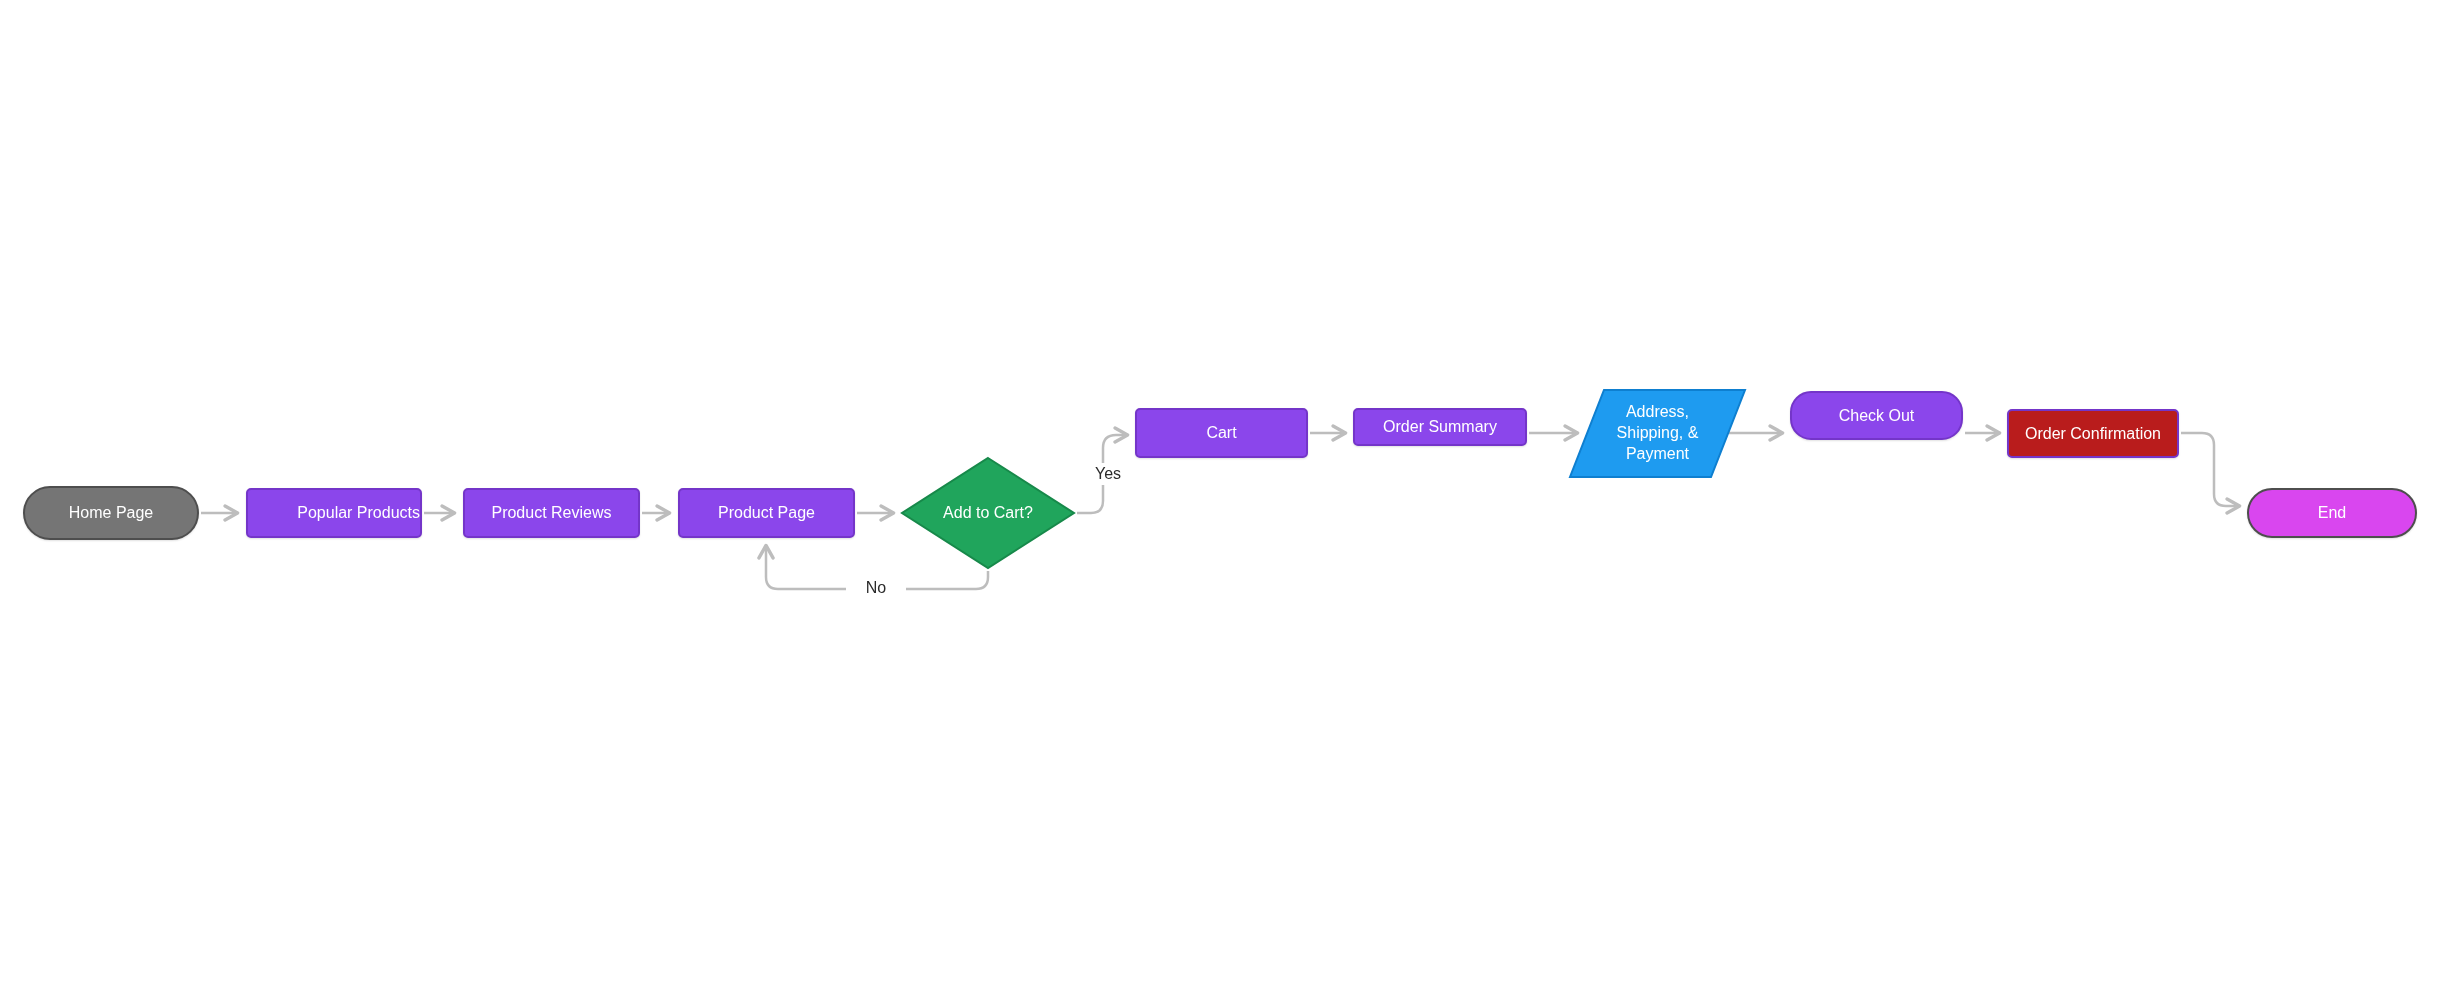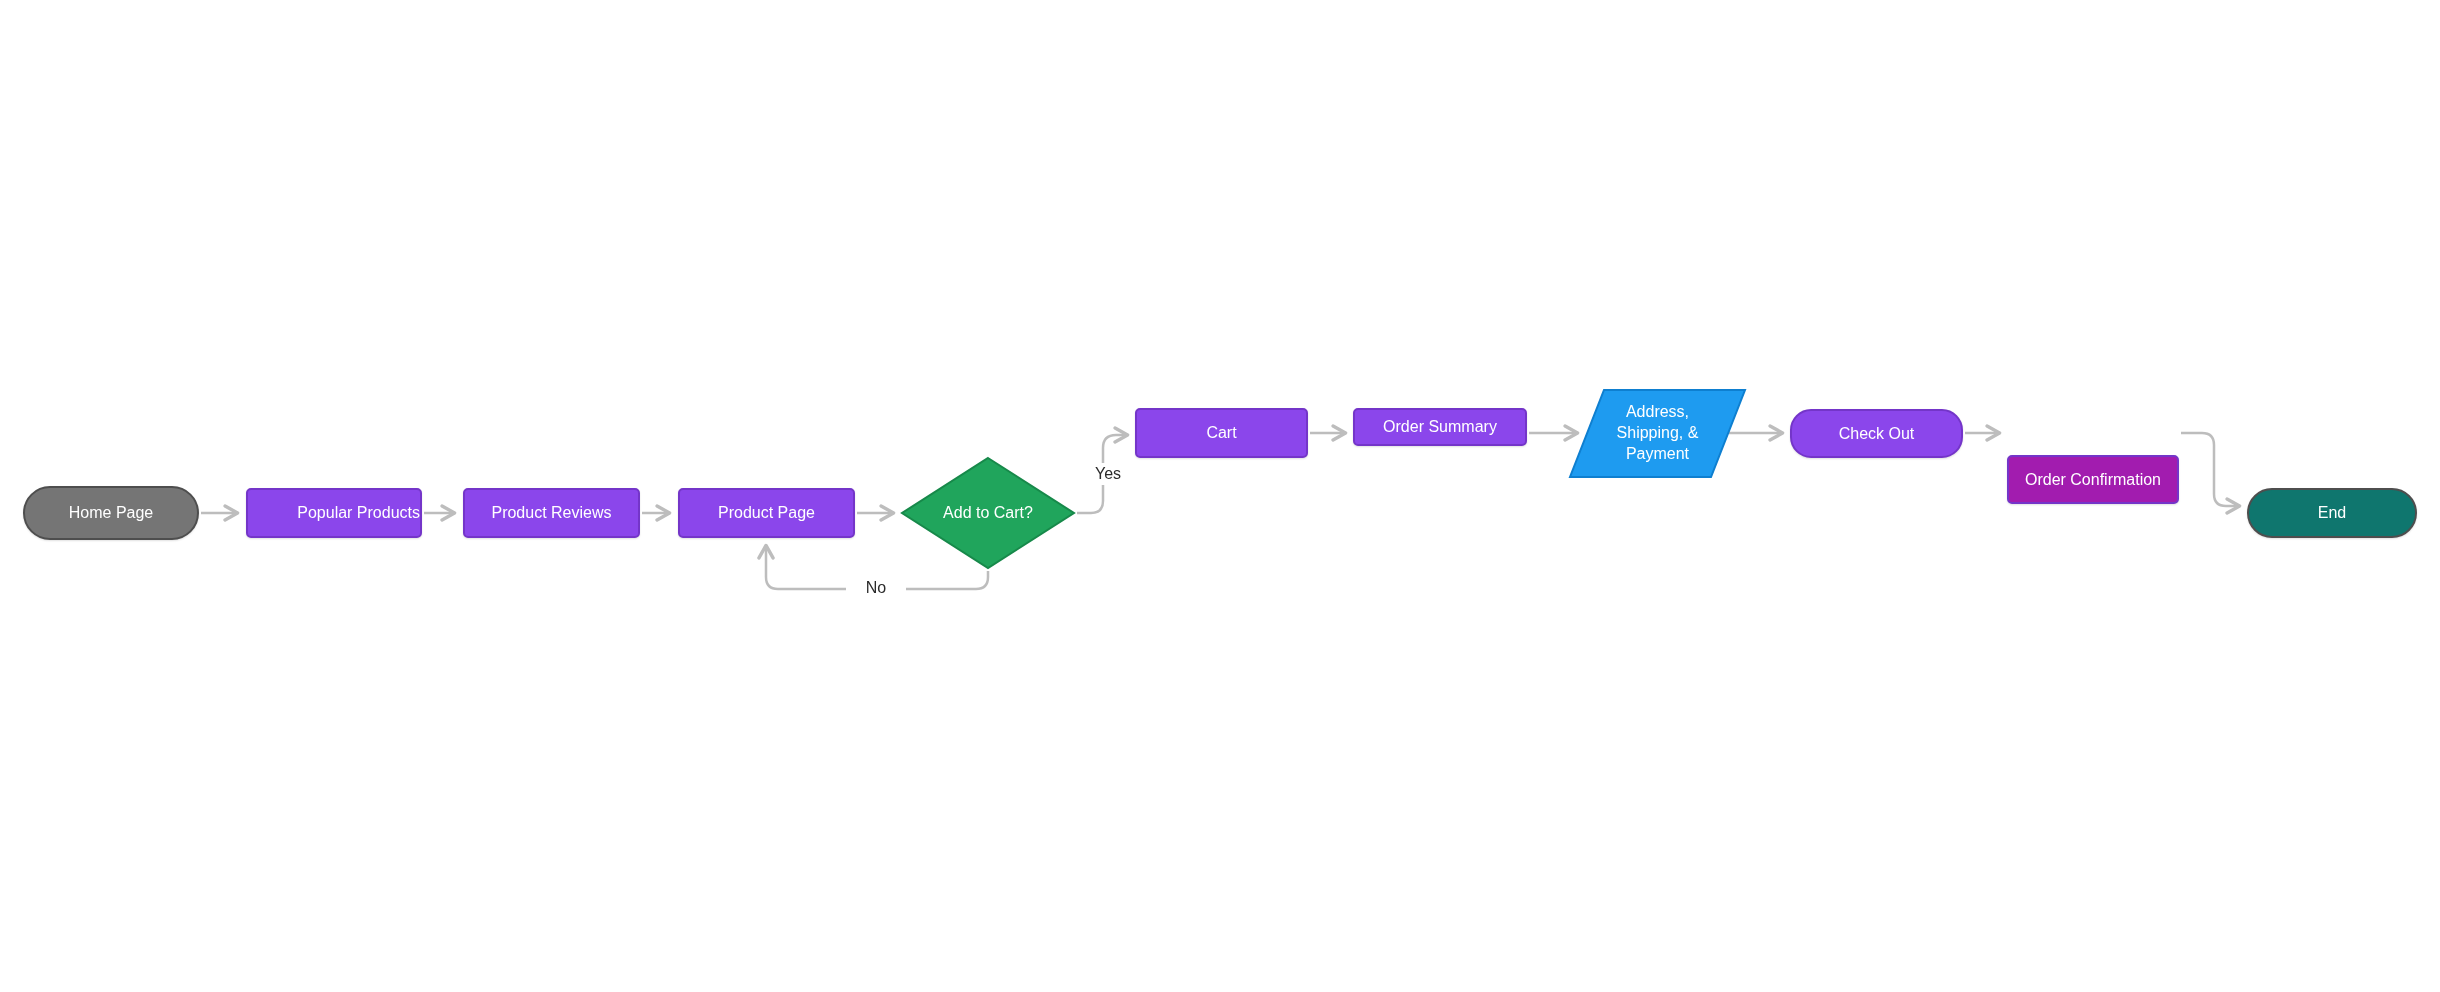--- a/index.html
+++ b/index.html
@@ -83,29 +83,29 @@
   </div>
 
   <div class="node process" style="left: 1353px; top: 408px; width: 174px; height: 38px; background: rgb(139, 70, 235); border-color: rgb(116, 53, 201); color: rgb(255, 255, 255);">
     <span>Order Summary</span>
   </div>
 
   <div class="shape-label io-label" style="left: 1569px; top: 389px; width: 177px; height: 87px; color: rgb(255, 255, 255);">
     <span>Address, Shipping, &amp; Payment</span>
   </div>
 
-  <div class="node process" style="left: 1790px; top: 409px; width: 173px; height: 49px; background: rgb(139, 70, 235); border-color: rgb(116, 53, 201); color: rgb(255, 255, 255); border-radius: 21px;">
+  <div class="node process" style="left: 1790px; top: 391px; width: 173px; height: 49px; background: rgb(139, 70, 235); border-color: rgb(116, 53, 201); color: rgb(255, 255, 255); border-radius: 21px;">
     <span>Check Out</span>
   </div>
 
-  <div class="node process" style="left: 2007px; top: 409px; width: 172px; height: 49px; background: #a21caf; border-color: rgb(116, 53, 201); color: rgb(255, 255, 255); margin-top: 46px;">
+  <div class="node process" style="left: 2007px; top: 409px; width: 172px; height: 49px; background: #b91c1c; border-color: rgb(116, 53, 201); color: rgb(255, 255, 255);">
     <span>Order Confirmation</span>
   </div>
 
-  <div class="node terminator" style="left: 2247px; top: 488px; width: 170px; height: 50px; background: #0f766e; border-color: rgb(78, 78, 78); color: rgb(255, 255, 255);">
+  <div class="node terminator" style="left: 2247px; top: 488px; width: 170px; height: 50px; background: #d946ef; border-color: rgb(78, 78, 78); color: rgb(255, 255, 255);">
     <span>End</span>
   </div>
 
   <div class="edge-label" style="left: 1082px; top: 463px; width: 40px; height: 22px; color: rgb(43, 43, 43); background: rgb(255, 255, 255);">Yes</div>
 
   <div class="edge-label" style="left: 846px; top: 577px; width: 48px; height: 22px; color: rgb(43, 43, 43); background: rgb(255, 255, 255);">No</div>
 
 </div>
 
 </body></html>

